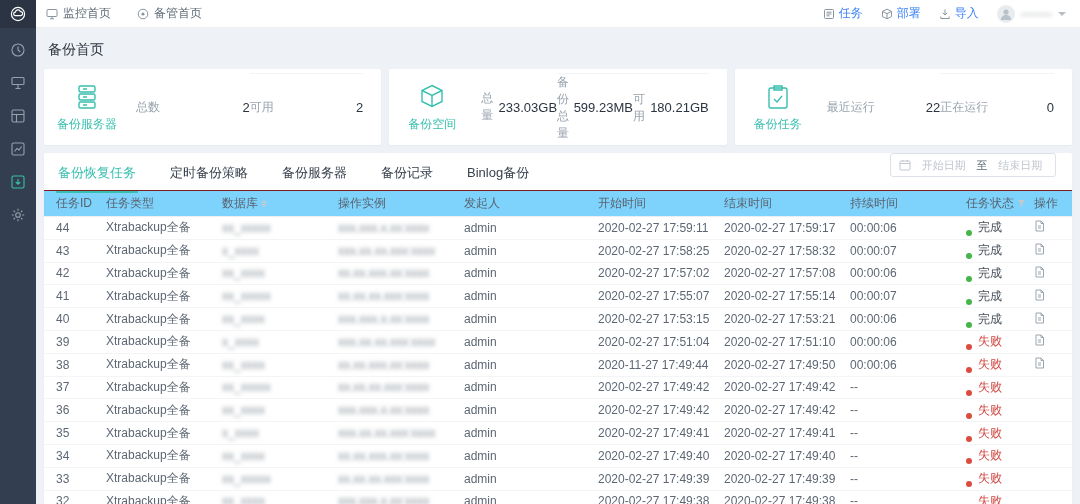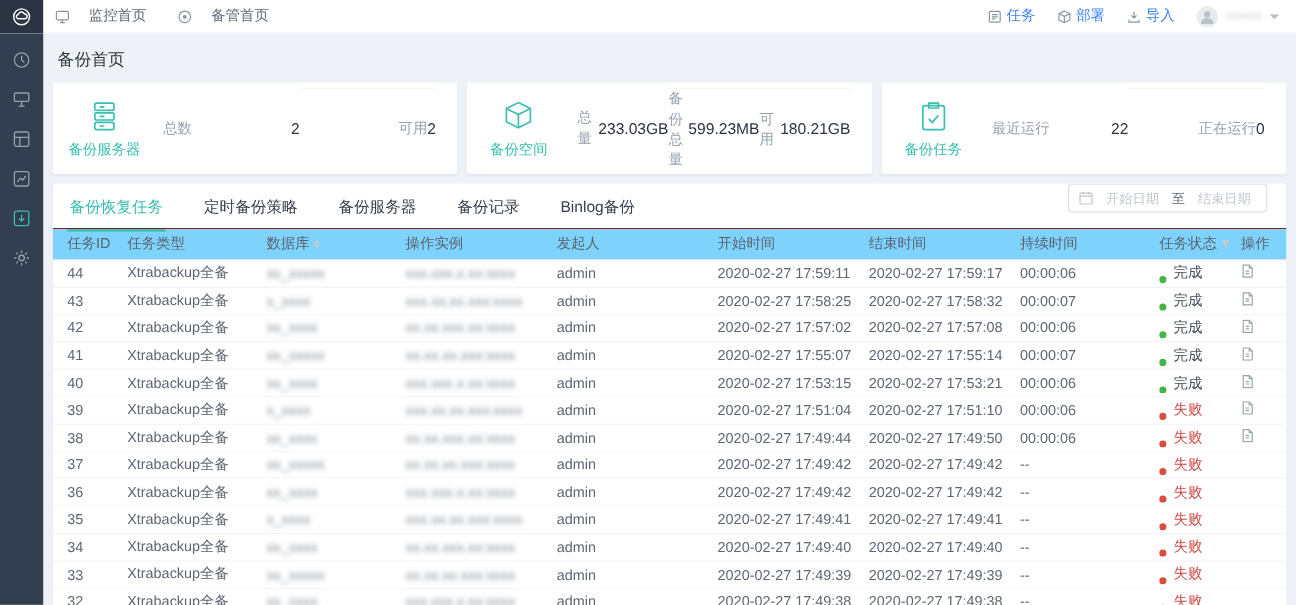--- a/index.html
+++ b/index.html
@@ -5,21 +5,21 @@
   * { margin:0; padding:0; box-sizing:border-box; }
   html,body { width:1080px; height:504px; overflow:hidden; background:#eef1f5;
     font-family:"Liberation Sans","DejaVu Sans",sans-serif; }
 
   
   .topbar { position:absolute; left:0; top:0; width:1080px; height:28px; background:#ffffff;
     border-bottom:1px solid #eef0f2; display:flex; align-items:center; padding-left:46px; z-index:5; }
   .logo { position:absolute; left:0; top:0; width:36px; height:28px; background:#2a3443;
     display:flex; align-items:center; justify-content:center; }
   .topnav { display:flex; gap:26px; }
-  .topnav-item { display:flex; align-items:center; gap:16px; font-size:12px; color:#5f6b77; cursor:pointer; }
+  .topnav-item { display:flex; align-items:center; gap:5px; font-size:12px; color:#5f6b77; cursor:pointer; }
   .topbar-right { margin-left:auto; display:flex; align-items:center; gap:18px; padding-right:14px; }
   .topbar-action { display:flex; align-items:center; gap:4px; font-size:12px; color:#3b82f6; cursor:pointer; }
   .user-chip { display:flex; align-items:center; gap:6px; cursor:pointer; }
   .avatar { width:18px; height:18px; border-radius:50%; background:#e8ecef; display:flex;
     align-items:center; justify-content:center; overflow:hidden; }
   .user-name { font-size:11px; color:#8a939d; }
   .caret-down { width:0; height:0; border-left:4px solid transparent; border-right:4px solid transparent;
     border-top:4px solid #b6bdc4; }
 
   
@@ -35,21 +35,21 @@
   .content { padding:0 8px; }
 
   
   .cards { display:flex; gap:8px; }
   .card { flex:1; background:#ffffff; border-radius:2px; height:76px; display:flex; align-items:stretch;
     box-shadow:0 1px 2px rgba(40,60,80,.04); }
   .card-icon-box { width:86px; display:flex; flex-direction:column; align-items:center; justify-content:center; gap:4px; }
   .card-label { font-size:12px; color:#38bfae; }
   .card-rows { flex:1; display:flex; flex-direction:row; padding:4px 18px 4px 6px; }
   .stat-row { flex:1; display:flex; align-items:center; justify-content:space-between; }
-  .stat-row + .stat-row { border-top:1px solid #f2f5f7;justify-content:flex-end; }
+  .stat-row + .stat-row { border-top:1px solid #f2f5f7; }
   .stat-label { font-size:12px; color:#98a3ae; }
   .stat-value { font-size:13px; color:#2c3440; }
 
   
   .panel { margin-top:8px; background:#ffffff; border-radius:2px; height:356px; overflow:hidden;
     box-shadow:0 1px 2px rgba(40,60,80,.04); }
   .tabs-row { display:flex; align-items:flex-start; padding:0 16px 0 12px; height:38px; border-bottom:1px solid #7f1d1d; }
   .tab { font-size:13px; color:#38414d; margin-right:30px; padding:11px 2px 9px 2px; cursor:pointer;
     border-bottom:2px solid transparent; }
   .tab.active { color:#38bfae; border-bottom-color:#38bfae; }
@@ -491,21 +491,21 @@
               </span>
             </div>
           </div>
 
           <div class="grid-row tr">
             <div class="td">38</div>
             <div class="td">Xtrabackup全备</div>
             <div class="td redacted">xx_xxxx</div>
             <div class="td redacted">xx.xx.xxx.xx:xxxx</div>
             <div class="td">admin</div>
-            <div class="td">2020-02-27 17:49:44</div>
+            <div class="td">2020-11-27 17:49:44</div>
             <div class="td">2020-02-27 17:49:50</div>
             <div class="td">00:00:06</div>
             <div class="td status-cell">
               <span class="dot fail"></span>
               <span class="status-text fail">失败</span>
             </div>
             <div class="td">
               <span class="doc-btn">
                 <svg width="11" height="12" viewBox="0 0 11 12" fill="none" stroke="#9aa5af" stroke-width="1">
                   <path d="M2 1h5l2.5 2.5V11H2z"></path>

